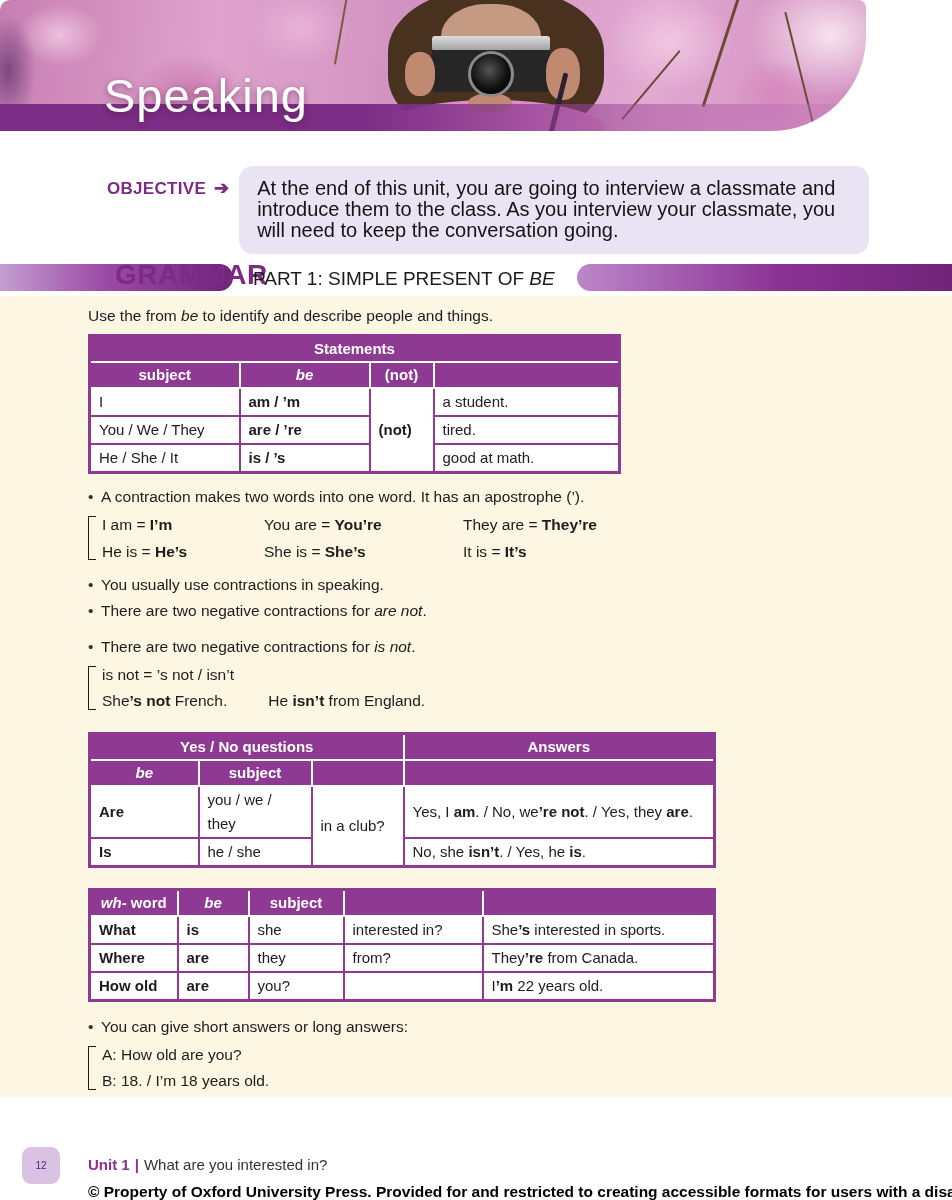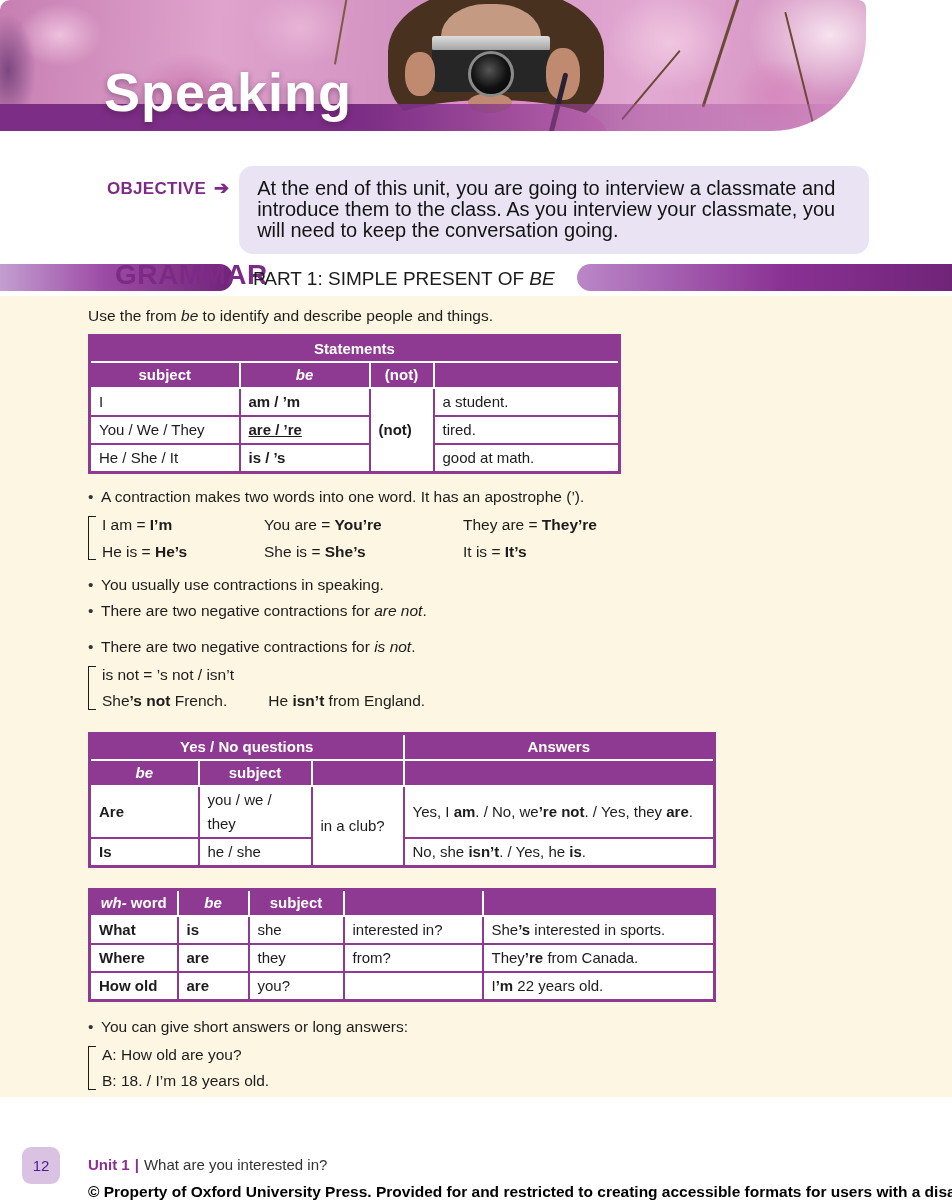--- a/index.html
+++ b/index.html
@@ -34,21 +34,21 @@
   .cam-body{position:absolute;left:432px;top:50px;width:118px;height:42px;background:#262626;border-radius:0 0 5px 5px;}
   .lens{position:absolute;left:468px;top:51px;width:40px;height:40px;border-radius:50%;border:3px solid #8a8a8a;background:radial-gradient(circle at 45% 40%, #555 0%, #111 55%, #000 100%);}
   .hand-l{position:absolute;left:405px;top:52px;width:30px;height:44px;background:#c08a70;border-radius:45%;}
   .hand-r{position:absolute;left:546px;top:48px;width:34px;height:52px;background:#c08a70;border-radius:45%;}
   .strap{position:absolute;left:556px;top:72px;width:5px;height:62px;background:#2a2233;transform:rotate(14deg);border-radius:3px;}
   .header-band{
     position:absolute;left:0;bottom:0;height:27px;width:100%;
     background:linear-gradient(90deg,#7c2d85 0%,#7c2d85 42%,rgba(158,74,152,.55) 72%,rgba(205,125,190,.35) 100%);
   }
   .header-title{
-    position:absolute;left:104px;bottom:12px;color:#ffffff;font-size:54px;font-weight:700;
+    position:absolute;left:104px;bottom:12px;color:#ffffff;font-size:47px;font-weight:400;
     letter-spacing:1px;text-shadow:0 2px 6px rgba(60,20,60,.45);line-height:1;
   }
   
   .objective-row{position:absolute;top:166px;left:107px;display:flex;}
   .objective-label{color:#7c2a86;font-weight:700;font-size:17px;letter-spacing:.3px;margin-top:13px;}
   .objective-arrow{color:#7c2a86;font-weight:700;font-size:18px;margin:11px 10px 0 8px;}
   .objective-box{
     width:594px;background:#eae3f4;border-radius:14px;padding:12px 18px 13px 18px;
     font-size:20px;line-height:21px;color:#141414;font-weight:500;
   }
@@ -82,21 +82,21 @@
     height:22px;padding:0 8px;text-align:center;
   }
   table.gtable td{
     border:2px solid #8e3a92;background:#fff;height:22px;padding:1px 8px;text-align:left;vertical-align:middle;
   }
   td.cellcenter{text-align:center;font-weight:700;}
   .mt-stm{margin-top:6px;}
   
   .page-badge{
     position:absolute;left:22px;top:1147px;width:38px;height:37px;background:#d9c2e2;border-radius:9px;
-    text-align:center;line-height:37px;font-size:15px;color:#4c1d95;font-weight:500;
+    text-align:center;line-height:37px;font-size:10px;color:#4c1d95;font-weight:500;
   }
   .unit-line{position:absolute;left:88px;top:1156px;font-size:15px;color:#333;}
   .unit-label{color:#8e2d96;font-weight:700;}
   .unit-divider{color:#8e2d96;font-weight:700;margin:0 5px;}
   .copyright{position:absolute;left:88px;top:1183px;font-size:15.5px;font-weight:600;color:#000;white-space:nowrap;}
 </style>
 </head>
 <body>
 
 <div class="page">
@@ -157,21 +157,21 @@
         <th></th>
       </tr>
       <tr>
         <td><span>I</span></td>
         <td><span style="font-weight: 700;">am / ’m</span></td>
         <td rowspan="3" class="cellcenter"><span style="font-weight: 700;">(not)</span></td>
         <td><span>a student.</span></td>
       </tr>
       <tr>
         <td><span>You / We / They</span></td>
-        <td><span style="font-weight: 700; text-decoration: underline;">are / ’re</span></td>
+        <td><span style="font-weight: 700;">are / ’re</span></td>
         <td><span>tired.</span></td>
       </tr>
       <tr>
         <td><span>He / She / It</span></td>
         <td><span style="font-weight: 700;">is / ’s</span></td>
         <td><span>good at math.</span></td>
       </tr>
     </tbody>
       </table>
 

